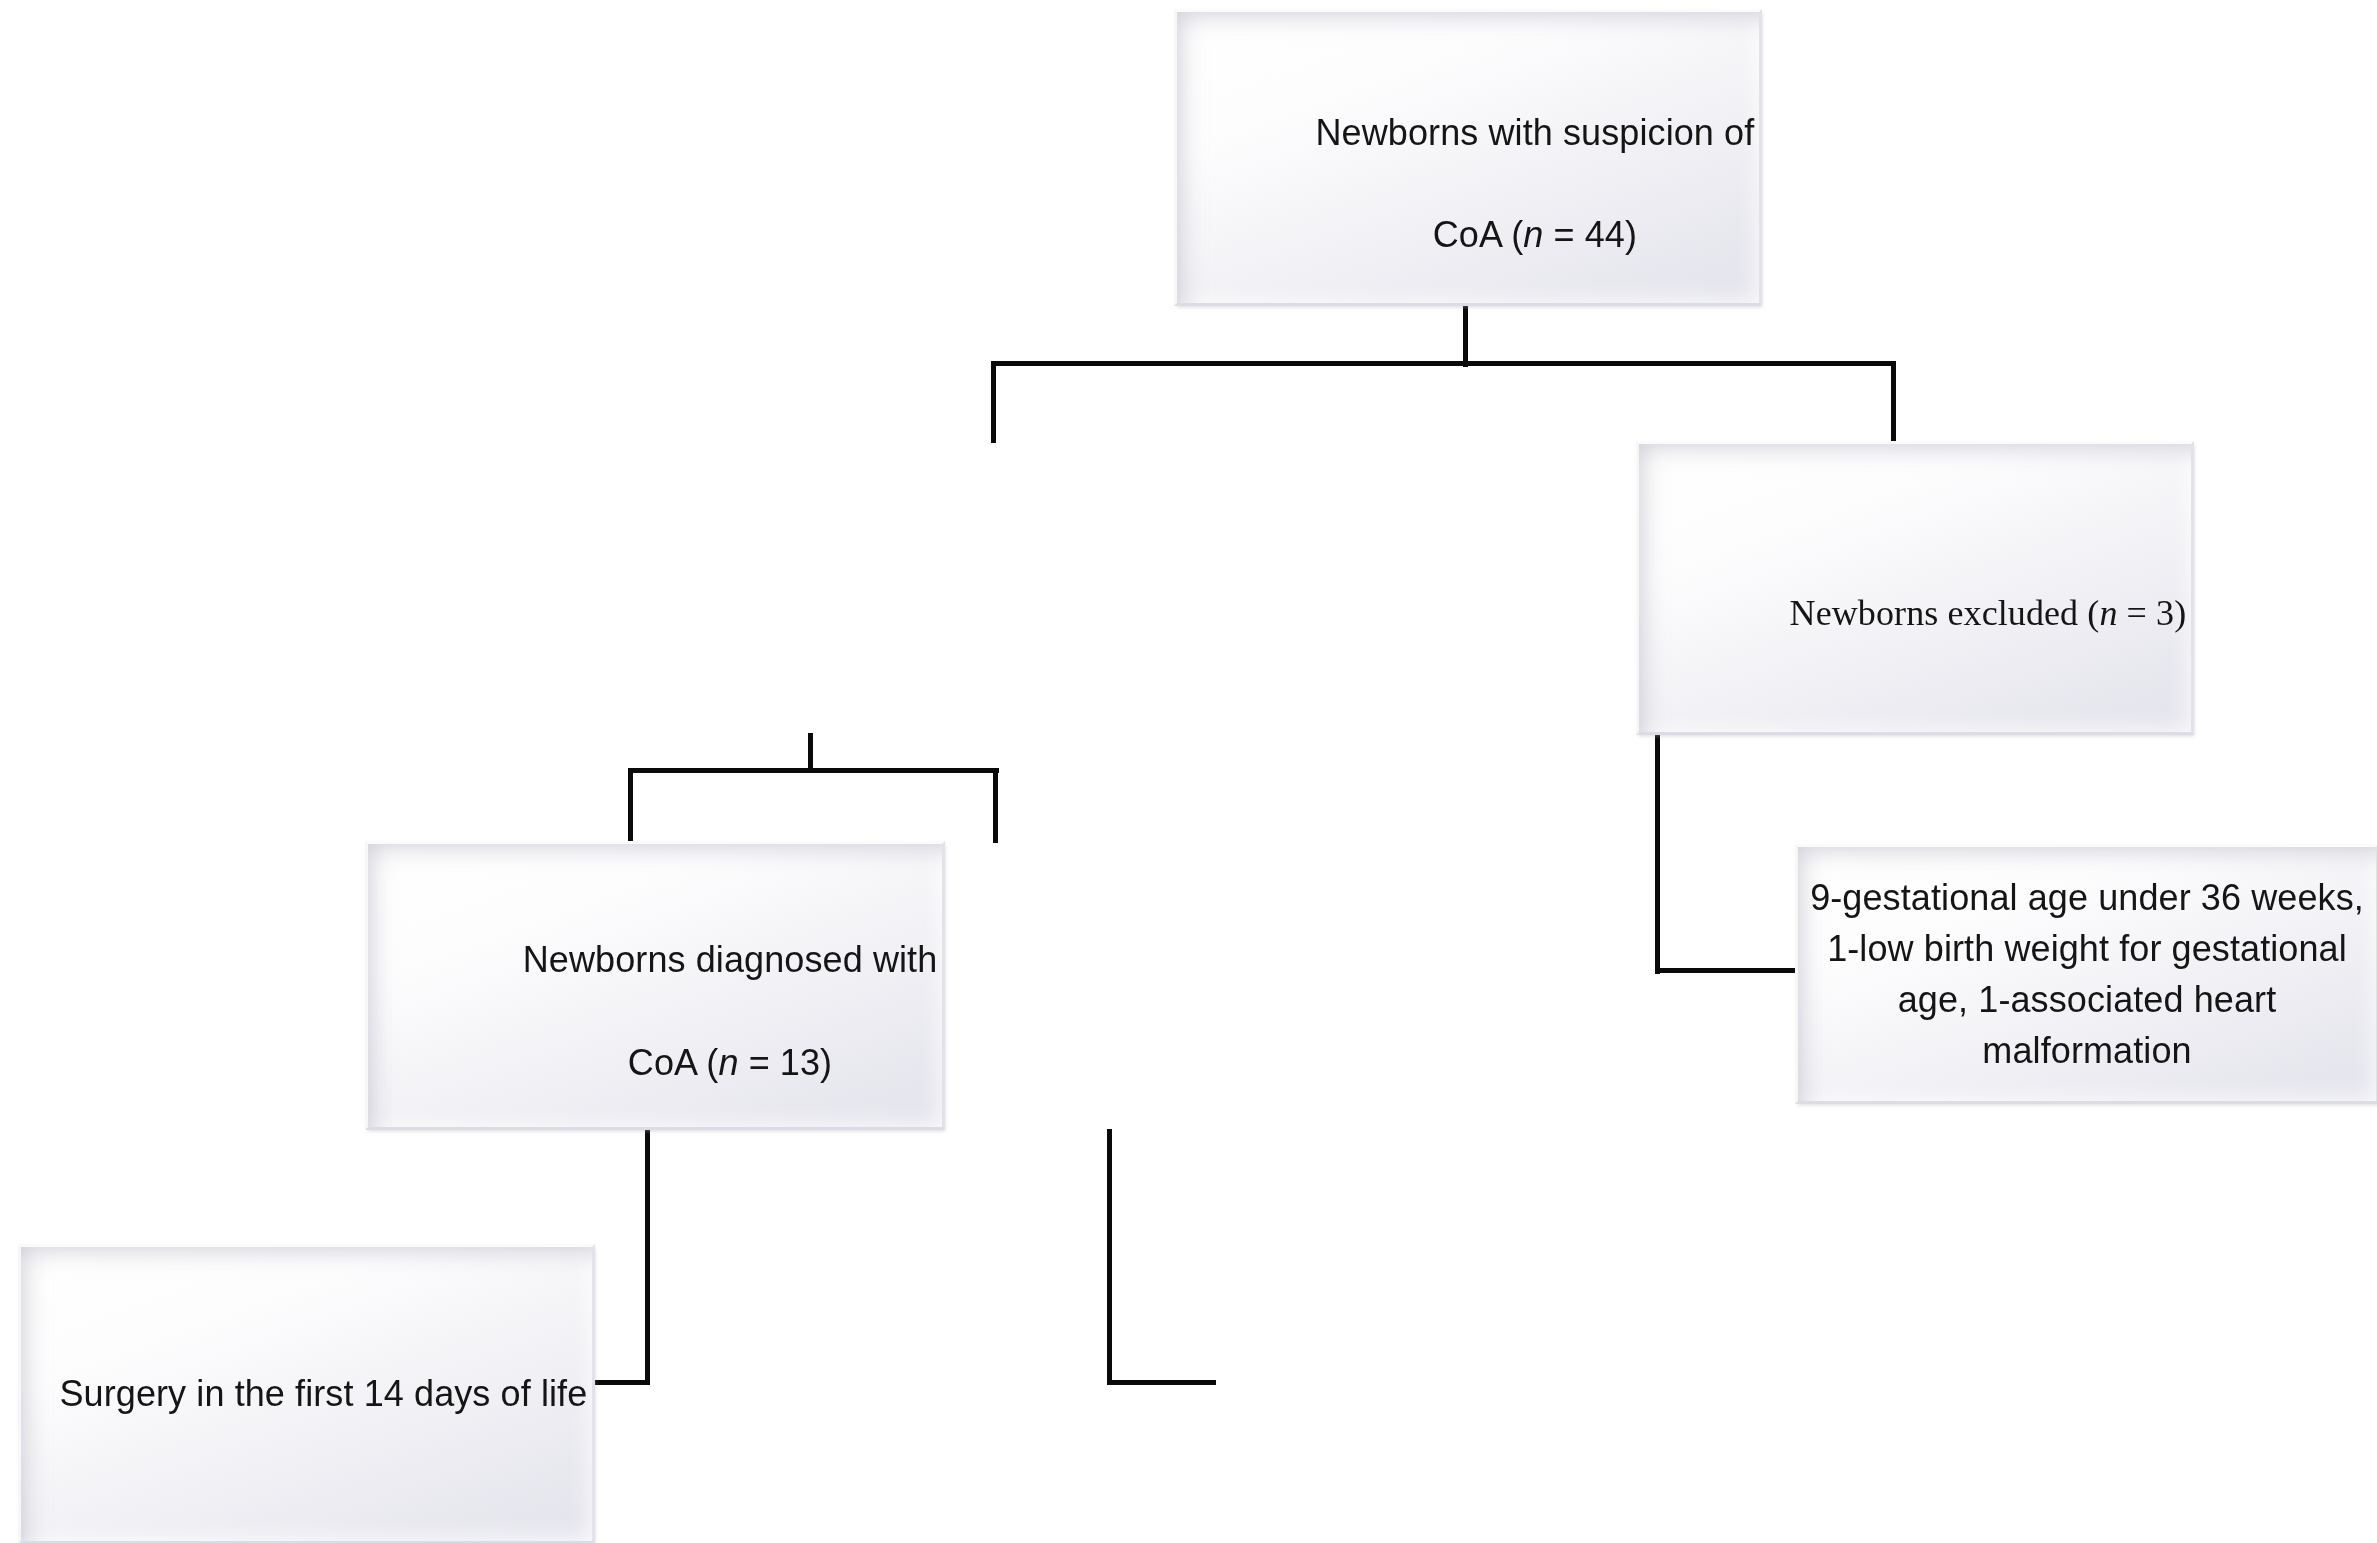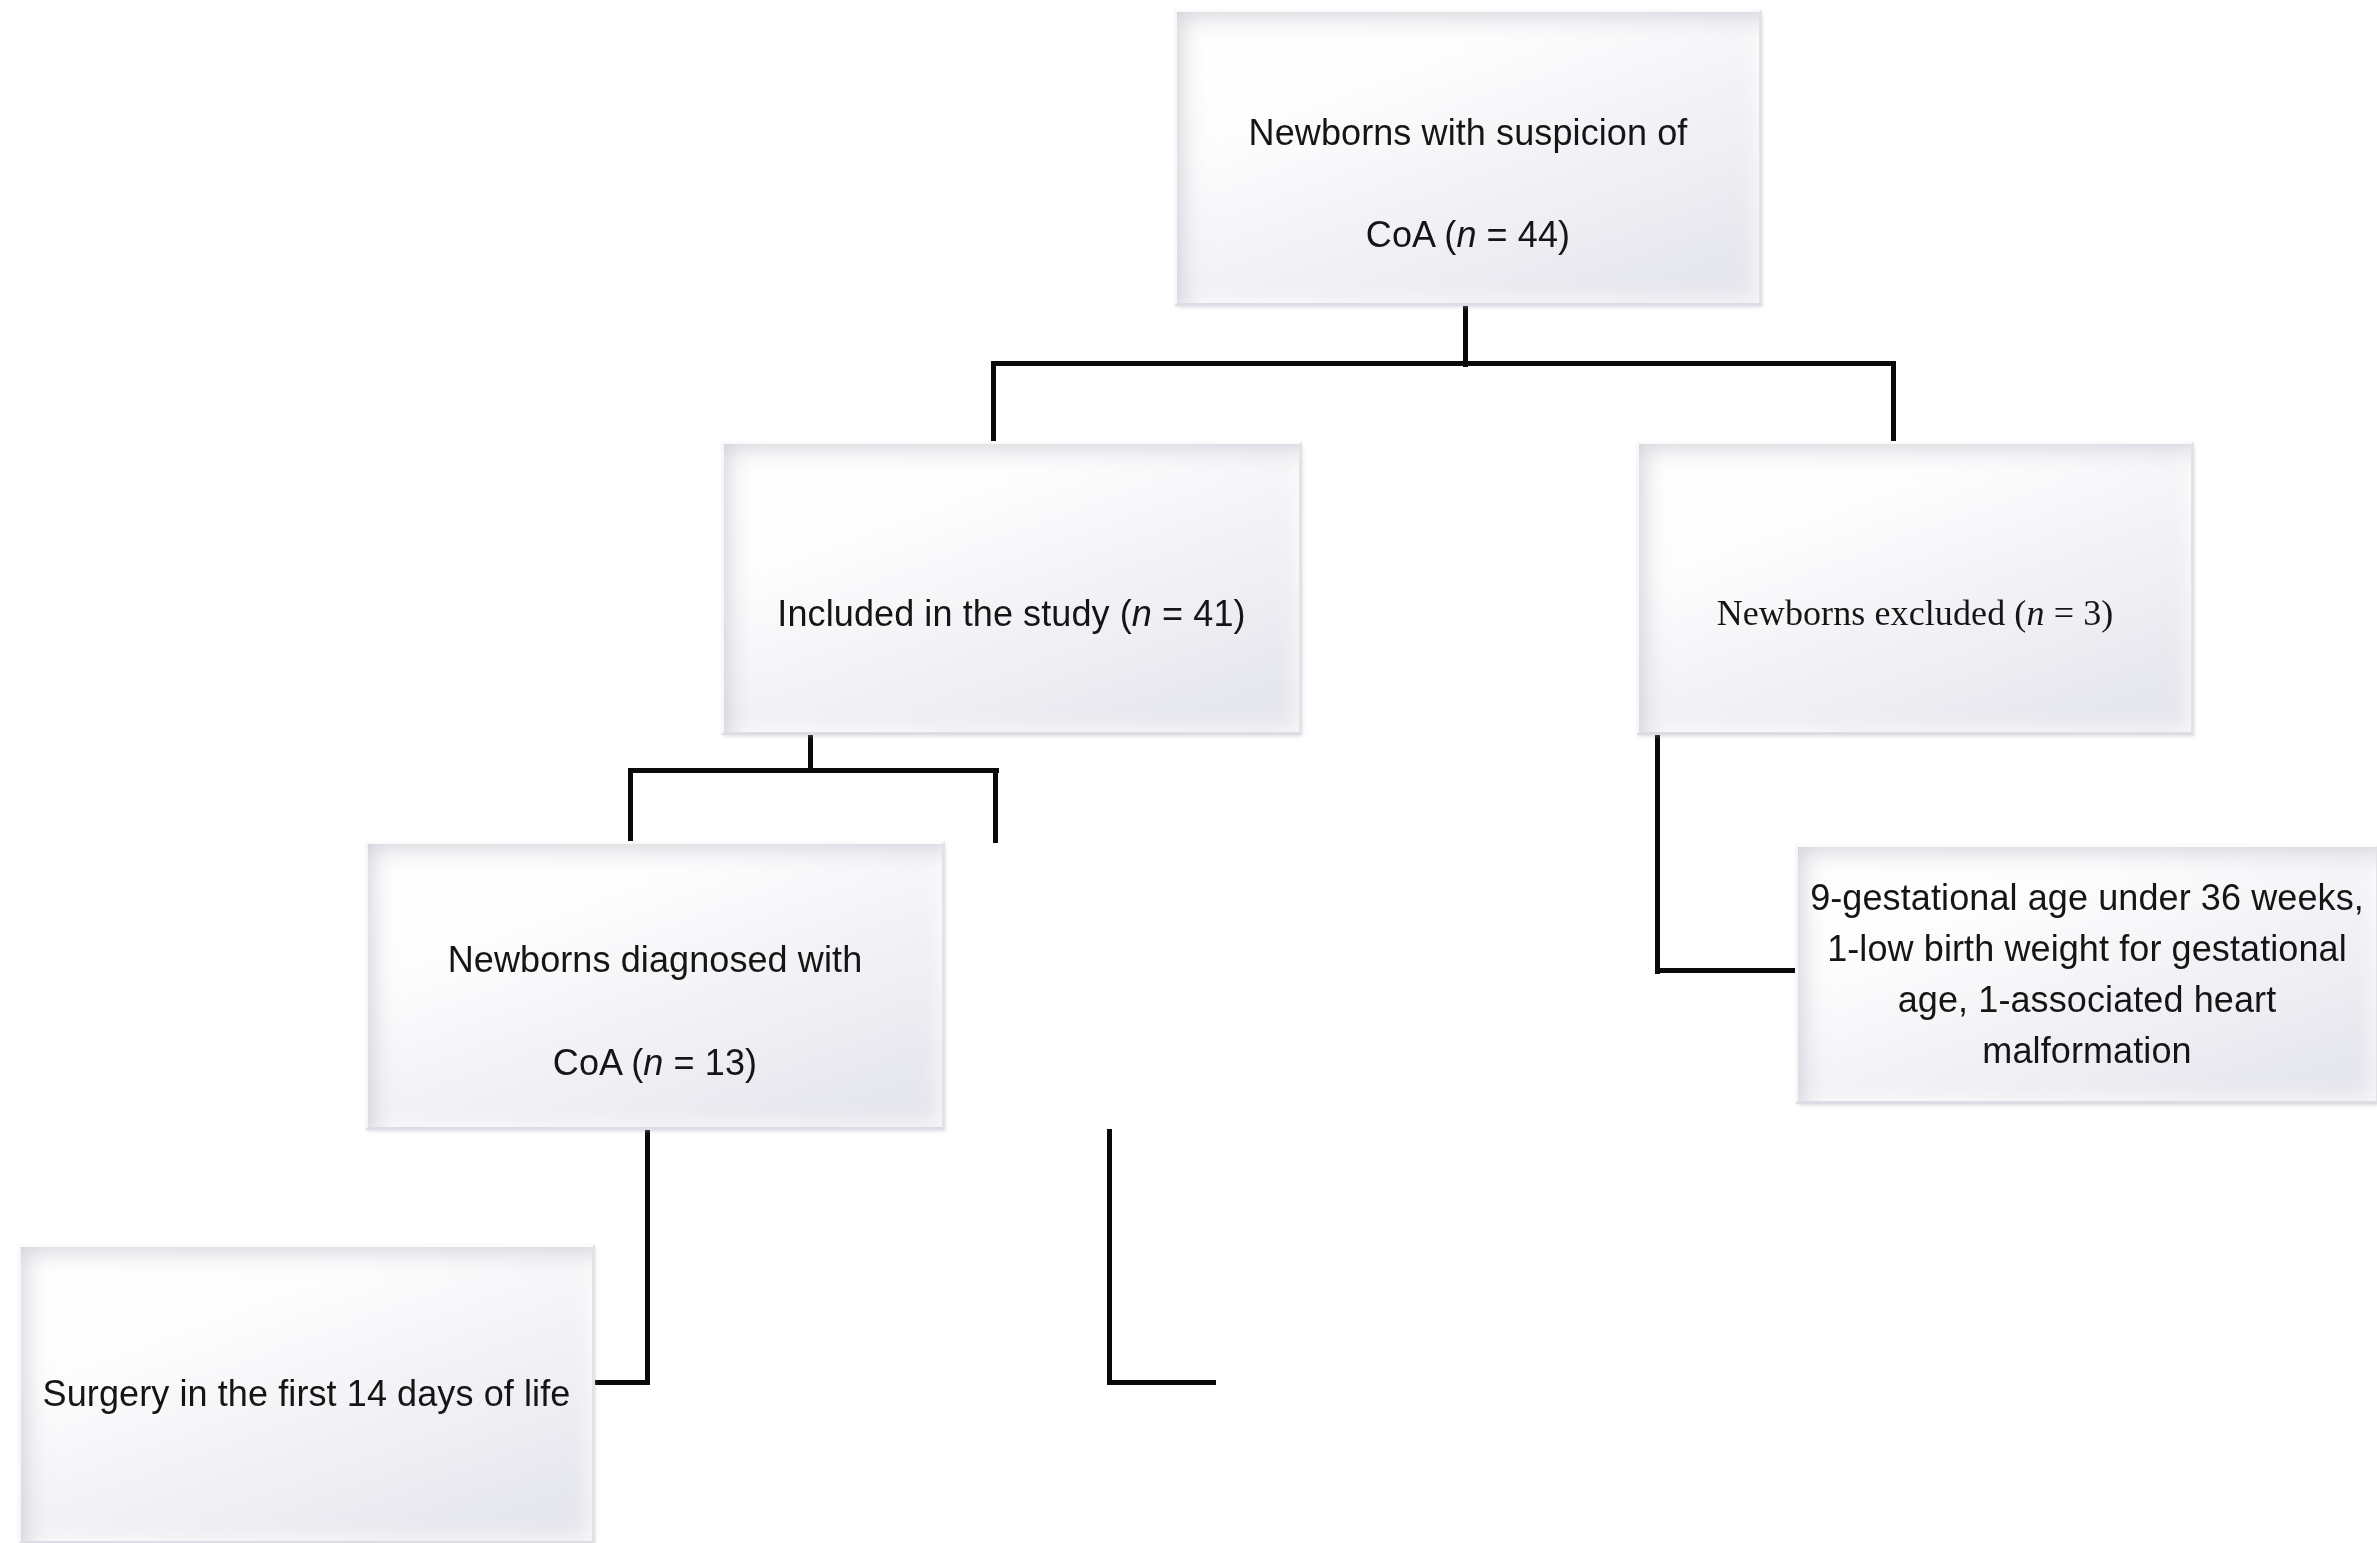--- a/index.html
+++ b/index.html
@@ -18,21 +18,21 @@
     background: #ffffff;
     overflow: hidden;
   }
 
   
   .node {
     position: absolute;
     box-sizing: border-box;
     display: flex;
     align-items: center;
-    justify-content: center;
+    justify-content: flex-end;
     text-align: center;
     color: #151515;
     background:
       linear-gradient(160deg,
         #ffffff 0%,
         #fdfdfe 28%,
         #f2f2f6 58%,
         #e8e8ef 84%,
         #e4e4ec 100%);
     border-top: 3.9px solid #fbfbfc;
@@ -92,25 +92,20 @@
   <div class="vline" style="left:1107px; top:1129px; height:256px;"></div>
   <div class="hline" style="left:1107px; top:1380px; width:109px;"></div>
 
   <div class="node" style="left:1174px; top:9.3px; width:588px; height:297px;">
     <span class="node-label">
       <span>Newborns with suspicion of</span><br>
       <span>CoA (</span><i>n</i><span> = 44)</span>
     </span>
   </div>
 
-  <div class="node" style="left:721px; top:441px; width:581px; height:294px;">
-    <span class="node-label">
-      <span>Included in the study (</span><i>n</i><span> = 41)</span>
-    </span>
-  </div>
 
   <div class="node" style="left:1636px; top:441px; width:558px; height:294px;font-family:Liberation Serif, serif;">
     <span class="node-label">
       <span>Newborns excluded (</span><i>n</i><span> = 3)</span>
     </span>
   </div>
 
   <div class="node" style="left:365px; top:841px; width:580px; height:289px;">
     <span class="node-label">
       <span>Newborns diagnosed with</span><br>

